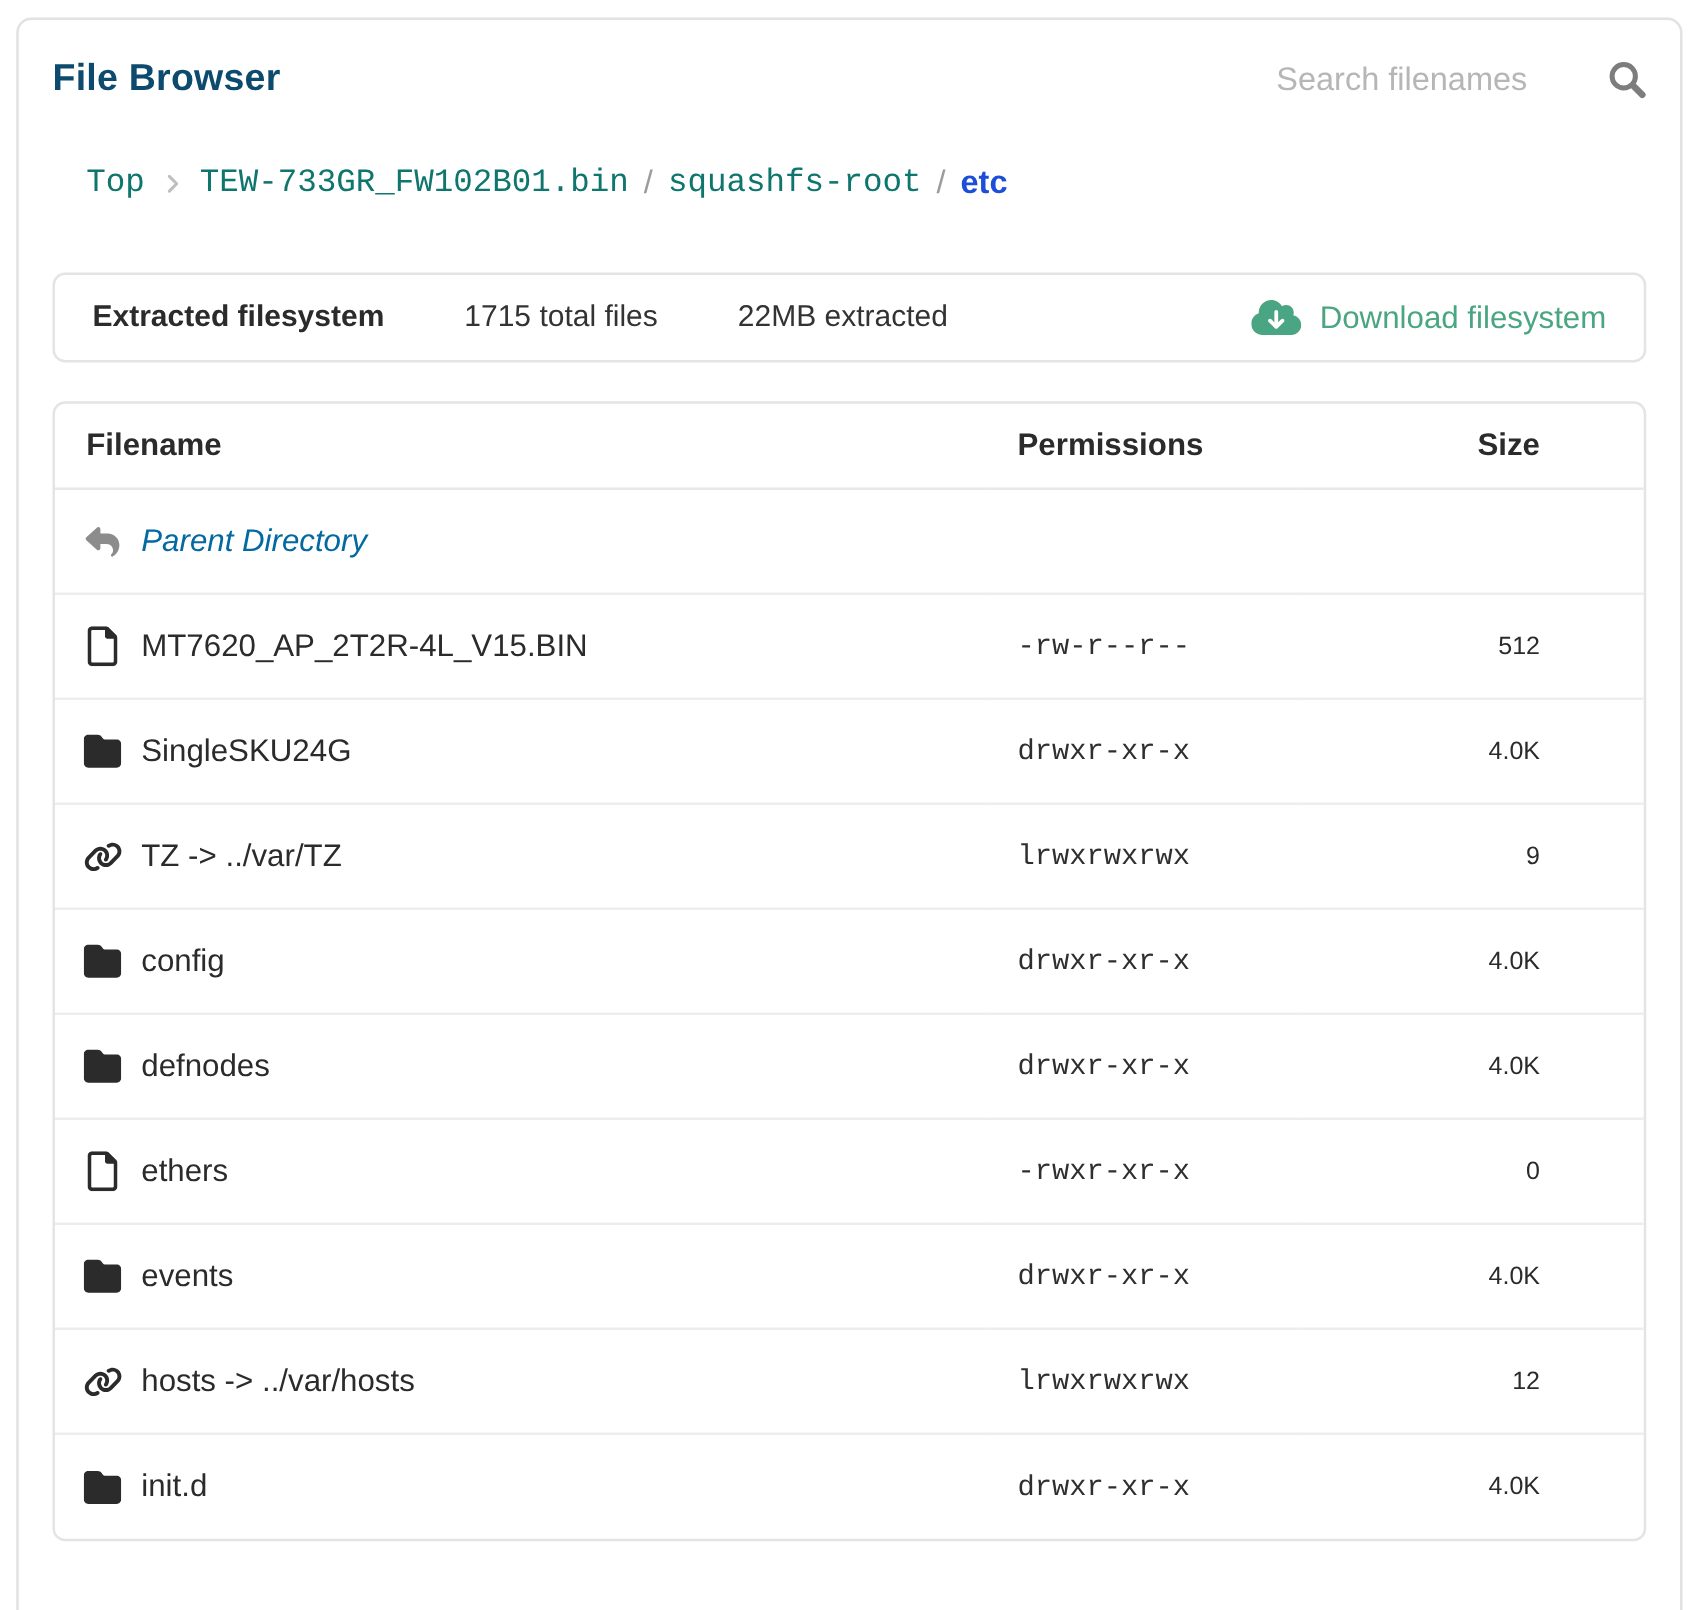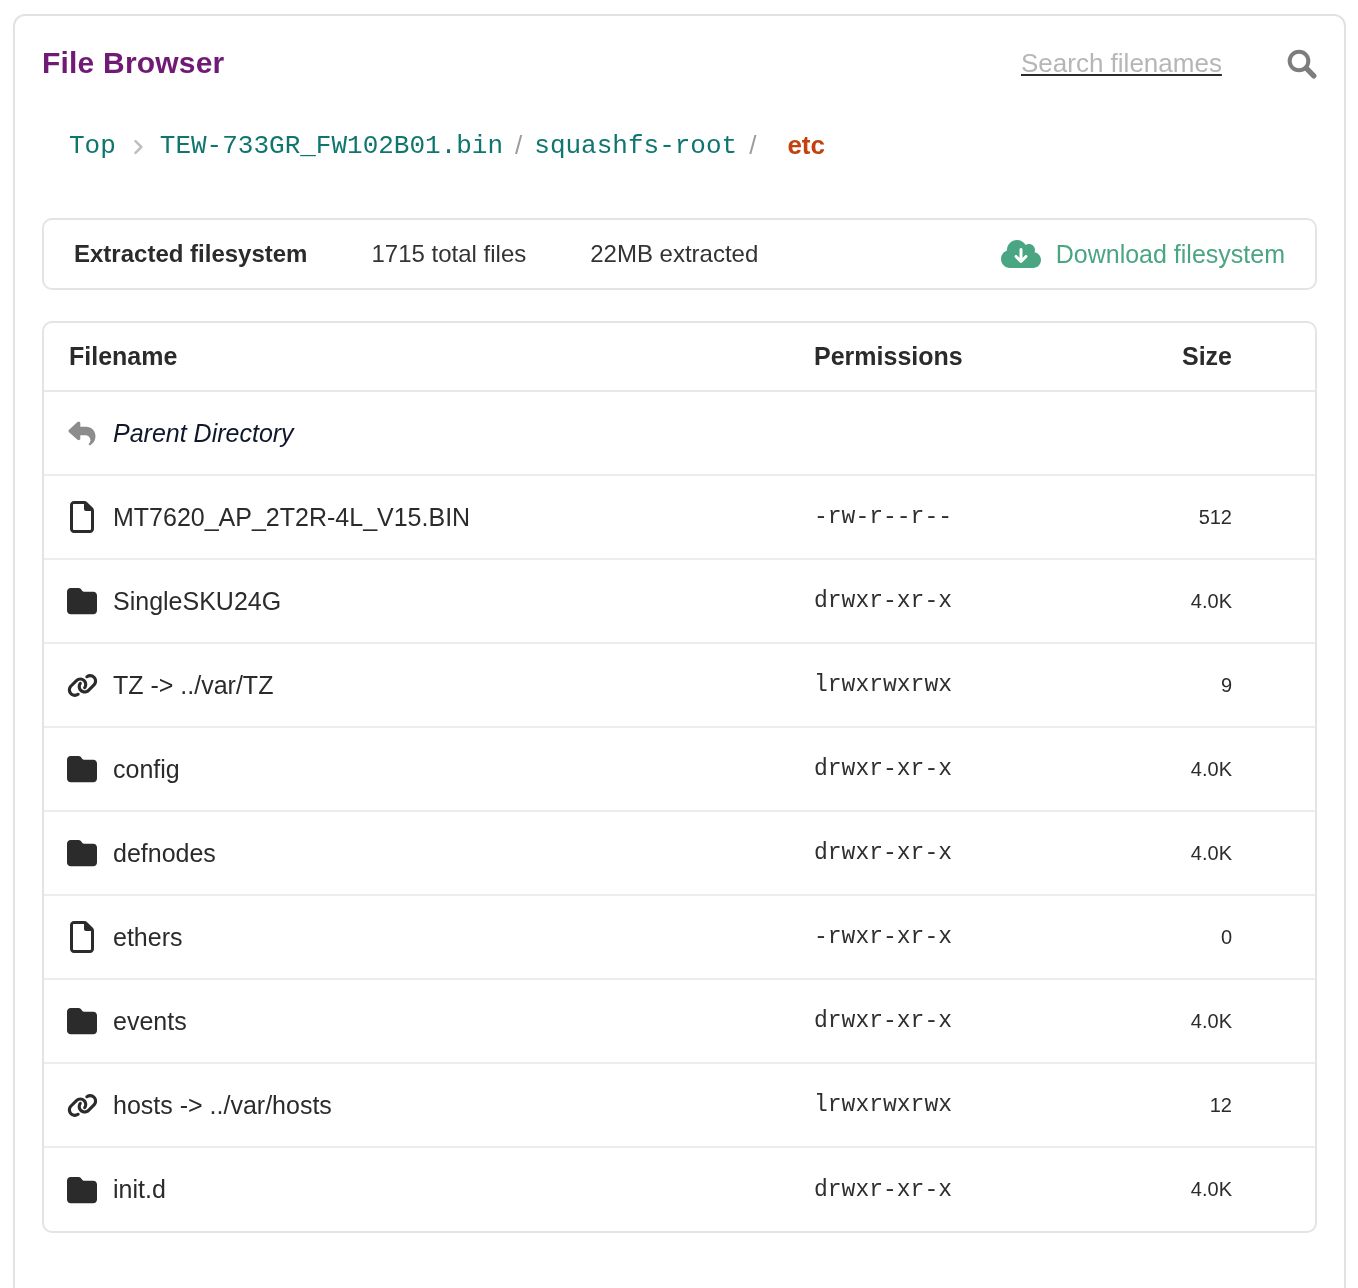--- a/index.html
+++ b/index.html
@@ -22,24 +22,24 @@
   
   .page-header {
     margin-top: 30px;
     display: flex;
     align-items: center;
     justify-content: space-between;
   }
   .page-title {
     font-size: 30px;
     font-weight: 700;
-    color: #701a75;
+    color: #0c4a6e;
     letter-spacing: 0.2px;
   }
-  .search-box { display: flex; align-items: flex-end; text-decoration: underline; }
+  .search-box { display: flex; align-items: flex-end; }
   .search-input {
     width: 250px;
     border: none; outline: none;
     font-family: "Liberation Sans", sans-serif;
     font-size: 26px;
     color: #555;
     background: transparent;
   }
   .search-input::placeholder { color: #b6b6b6; opacity: 1; }
   .search-icon { margin-left: 14px; display: flex; align-items: center; }
@@ -47,21 +47,21 @@
   .breadcrumb {
     margin: 50px 0 0 27px;
     display: flex;
     align-items: center;
     font-size: 26px;
     gap: 12px;
   }
   .crumb-link { color: #0f766e; text-decoration: none; cursor: pointer; font-family: Liberation Mono, monospace; }
   .crumb-sep { color: #9c9c9c; }
   .crumb-chevron { display: flex; align-items: center; margin-top: 2px; }
-  .crumb-current { color: #c2410c; font-weight: 700; margin-left: 19px; }
+  .crumb-current { color: #1d4ed8; font-weight: 700; }
   
   .summary-card {
     margin-top: 57px;
     height: 72px;
     border: 2px solid #e4e4e4;
     border-radius: 10px;
     display: flex;
     align-items: center;
     padding: 0 30px;
     font-size: 24px;
@@ -116,21 +116,21 @@
   td.c-name { padding-left: 22px; }
   .cell { display: flex; align-items: center; }
   .icon-box {
     width: 32px;
     display: flex;
     justify-content: center;
     align-items: center;
     flex: 0 0 32px;
   }
   .fname { margin-left: 15px; text-align: right; }
-  .parent-label { margin-left: 15px; font-style: italic; color: #0f172a; }
+  .parent-label { margin-left: 15px; font-style: italic; color: #0369a1; }
   td.c-perm {
     font-family: "Liberation Mono", monospace;
     font-size: 23px;
     color: #2f2f2f;
     padding-left: 25px;
   }
   td.c-size { text-align: right; padding-right: 83px; font-size: 20px; }
 </style>
 </head>
 <body>

